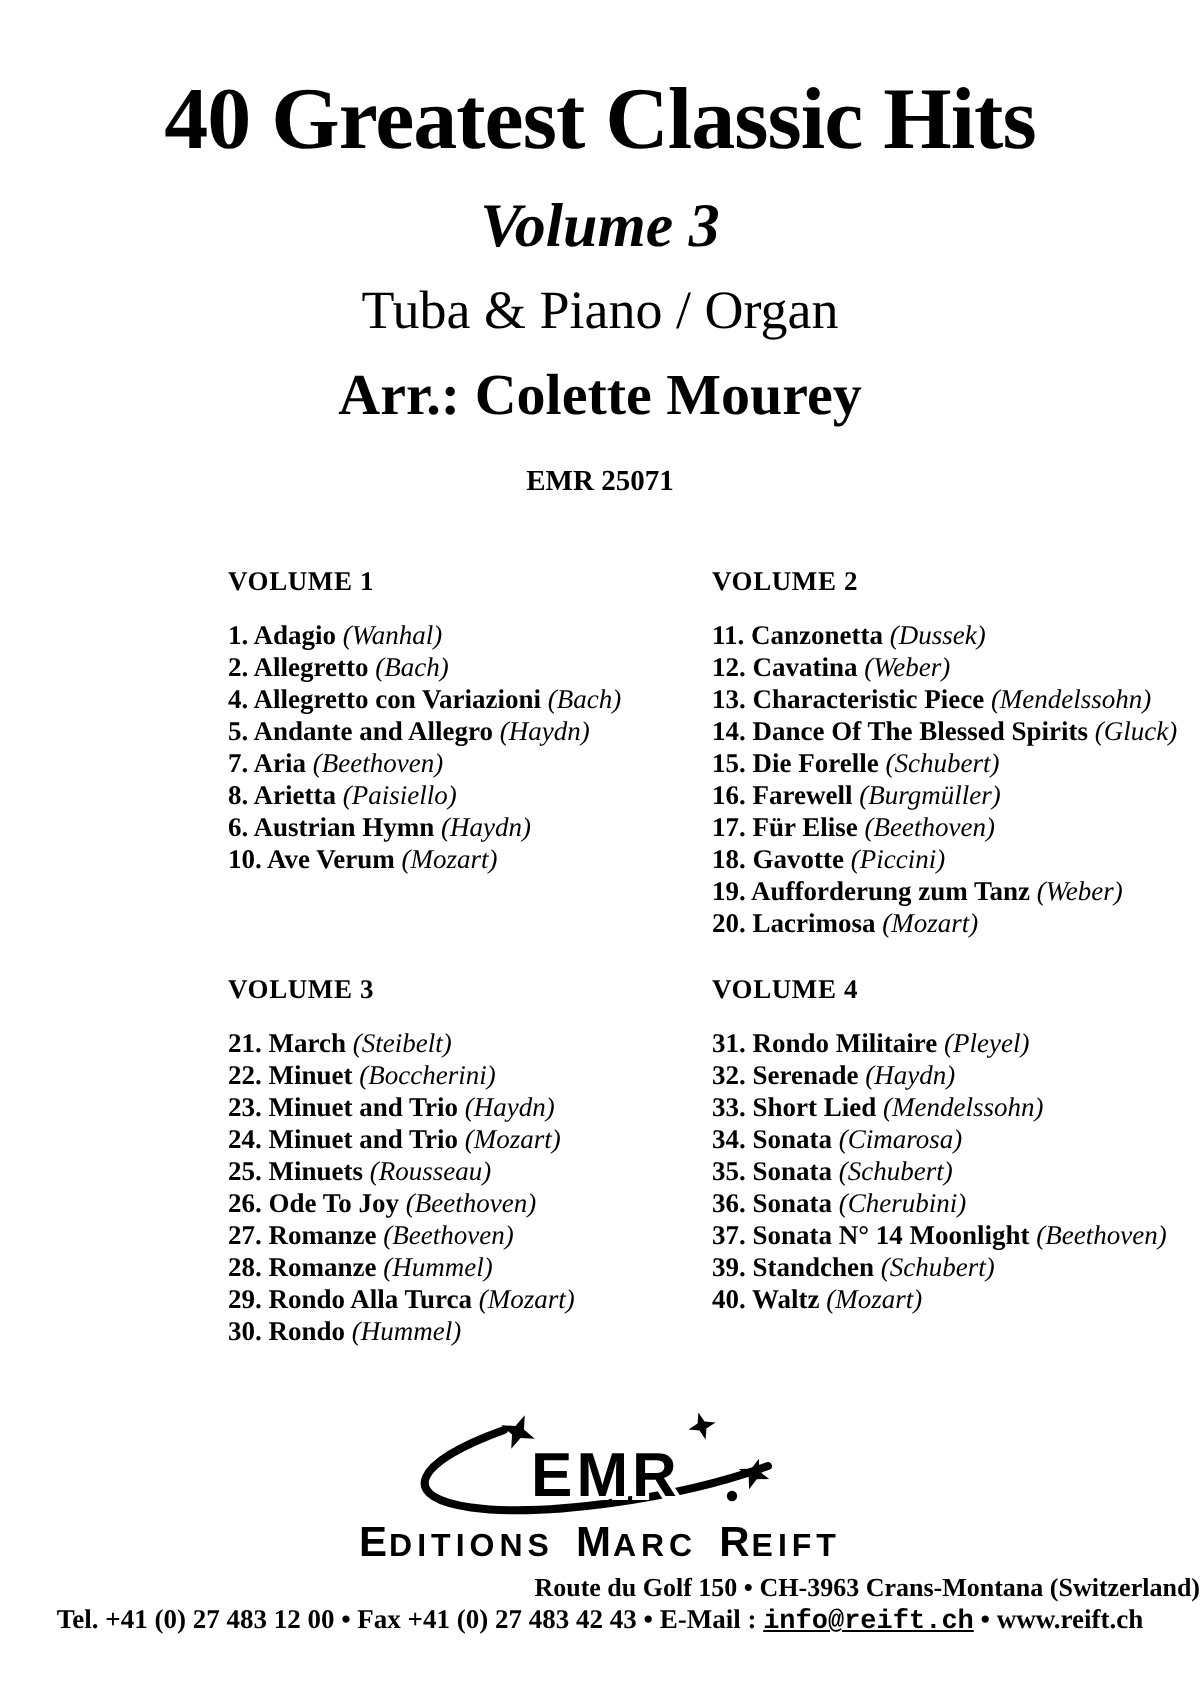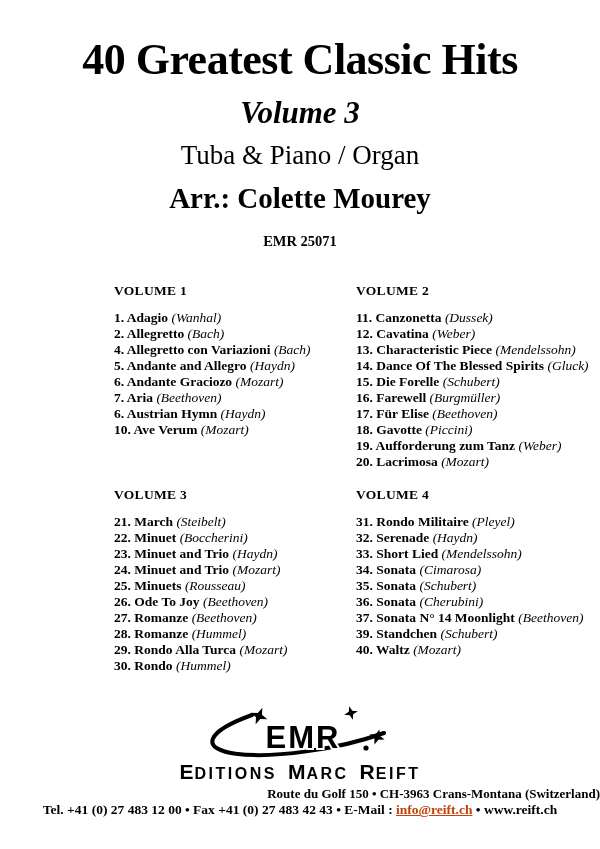--- a/index.html
+++ b/index.html
@@ -88,22 +88,22 @@
   </div>
 
   <section>
     <div class="vol-block pos-v1">
       <h3 class="vol-head">VOLUME 1</h3>
       <ul class="piece-list">
           <li><b>1. Adagio </b><i>(Wanhal)</i></li>
           <li><b>2. Allegretto </b><i>(Bach)</i></li>
           <li><b>4. Allegretto con Variazioni </b><i>(Bach)</i></li>
           <li><b>5. Andante and Allegro </b><i>(Haydn)</i></li>
-          <li><b>6. Andante Graciozo </b><i>(Mozart)</i></li>
           <li><b>7. Aria </b><i>(Beethoven)</i></li>
+          <li><b>8. Arietta </b><i>(Paisiello)</i></li>
           <li><b>6. Austrian Hymn </b><i>(Haydn)</i></li>
           <li><b>10. Ave Verum </b><i>(Mozart)</i></li>
         </ul>
     </div>
     <div class="vol-block pos-v2">
       <h3 class="vol-head">VOLUME 2</h3>
       <ul class="piece-list">
           <li><b>11. Canzonetta </b><i>(Dussek)</i></li>
           <li><b>12. Cavatina </b><i>(Weber)</i></li>
           <li><b>13. Characteristic Piece </b><i>(Mendelssohn)</i></li>
@@ -167,17 +167,17 @@
           <span class="wm-rest">ARC</span>
         </span>
       <span class="wm-group">
           <span class="wm-init">R</span>
           <span class="wm-rest">EIFT</span>
         </span>
     </div>
 
     <div class="addr1">Route du Golf 150 • CH-3963 Crans-Montana (Switzerland)</div>
     <div class="addr2">
-      <span>Tel. +41 (0) 27 483 12 00 • Fax +41 (0) 27 483 42 43 • E-Mail : </span><a class="email" style="color: #c2410c;">info@reift.ch</a><span> • www.reift.ch</span>
+      <span>Tel. +41 (0) 27 483 12 00 • Fax +41 (0) 27 483 42 43 • E-Mail : </span><a class="email" style="color: #000000; font-family: Liberation Mono, monospace;">info@reift.ch</a><span> • www.reift.ch</span>
     </div>
   </footer>
 
 </div>
 
 </body></html>

